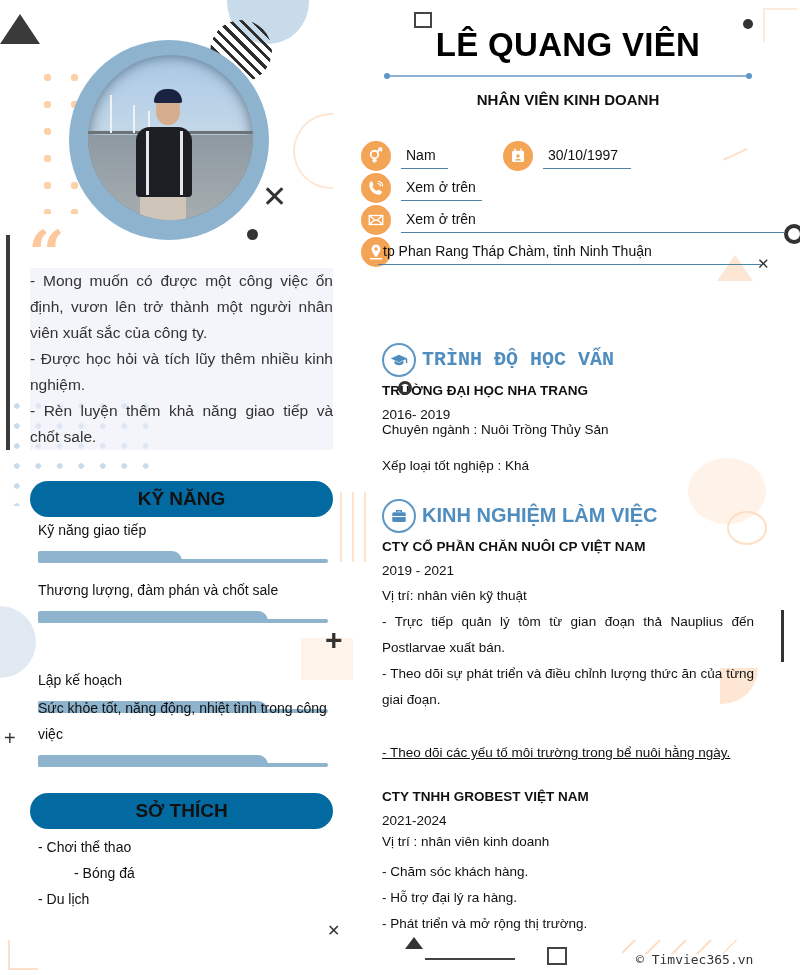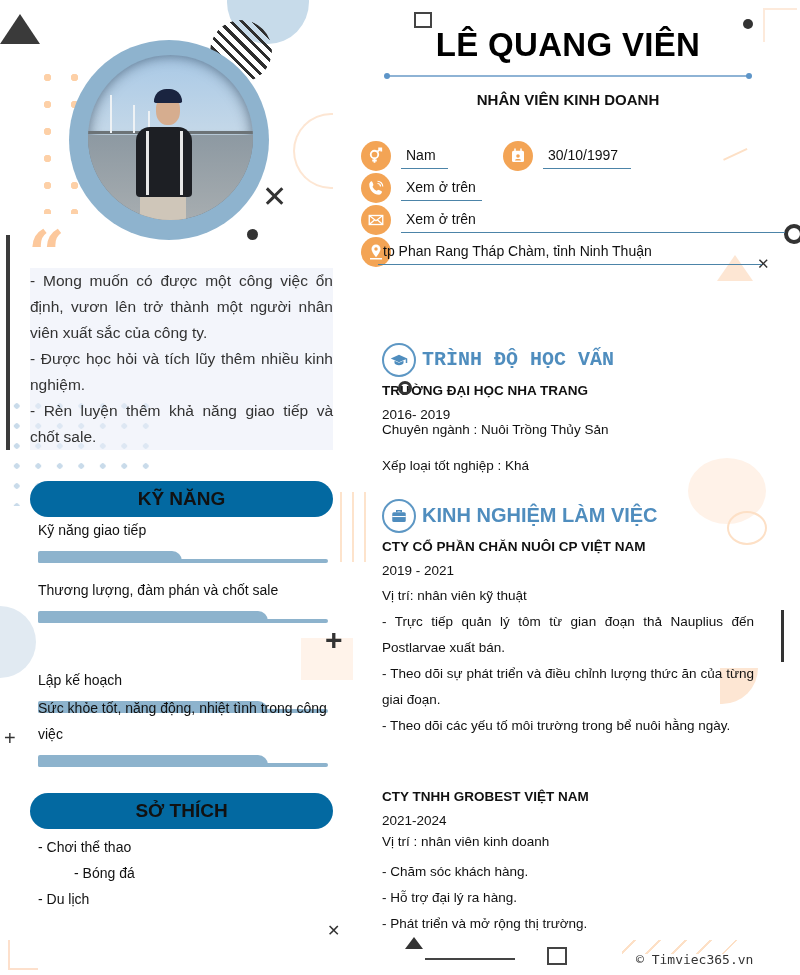--- a/index.html
+++ b/index.html
@@ -223,21 +223,21 @@
       <rect x="3" y="12" width="18" height="1.4" fill="#fff"></rect>
     </svg>
 </div>
 <div class="sec-title" style="top:504px;">KINH NGHIỆM LÀM VIỆC</div>
 
 <div class="r-text bold" style="top:534px;">CTY CỔ PHẦN CHĂN NUÔI CP VIỆT NAM</div>
 <div class="r-text" style="top:558px;">2019 - 2021</div>
 <div class="r-text" style="top:583px;">Vị trí: nhân viên kỹ thuật</div>
 <div class="r-text just" style="top:609px;">- Trực tiếp quản lý tôm từ gian đoạn thả Nauplius đến Postlarvae xuất bán.</div>
 <div class="r-text just" style="top:661px;">- Theo dõi sự phát triển và điều chỉnh lượng thức ăn của từng giai đoạn.</div>
-<div class="r-text just" style="top:713px;">- Theo dõi các yếu tố môi trường trong bể nuôi hằng ngày.</div>
+<div class="r-text just" style="top:740px;text-decoration:underline;">- Theo dõi các yếu tố môi trường trong bể nuôi hằng ngày.</div>
 
 <div class="r-text bold" style="top:784px;">CTY TNHH GROBEST VIỆT NAM</div>
 <div class="r-text" style="top:808px;">2021-2024</div>
 <div class="r-text" style="top:829px;">Vị trí : nhân viên kinh doanh</div>
 <div class="r-text" style="top:859px;">- Chăm sóc khách hàng.</div>
 <div class="r-text" style="top:885px;">- Hỗ trợ đại lý ra hàng.</div>
 <div class="r-text" style="top:911px;">- Phát triển và mở rộng thị trường.</div>
 
 <div class="abs" style="left:398px;top:381px;width:14px;height:14px;border-radius:50%;border:3px solid #333;"></div>
 

